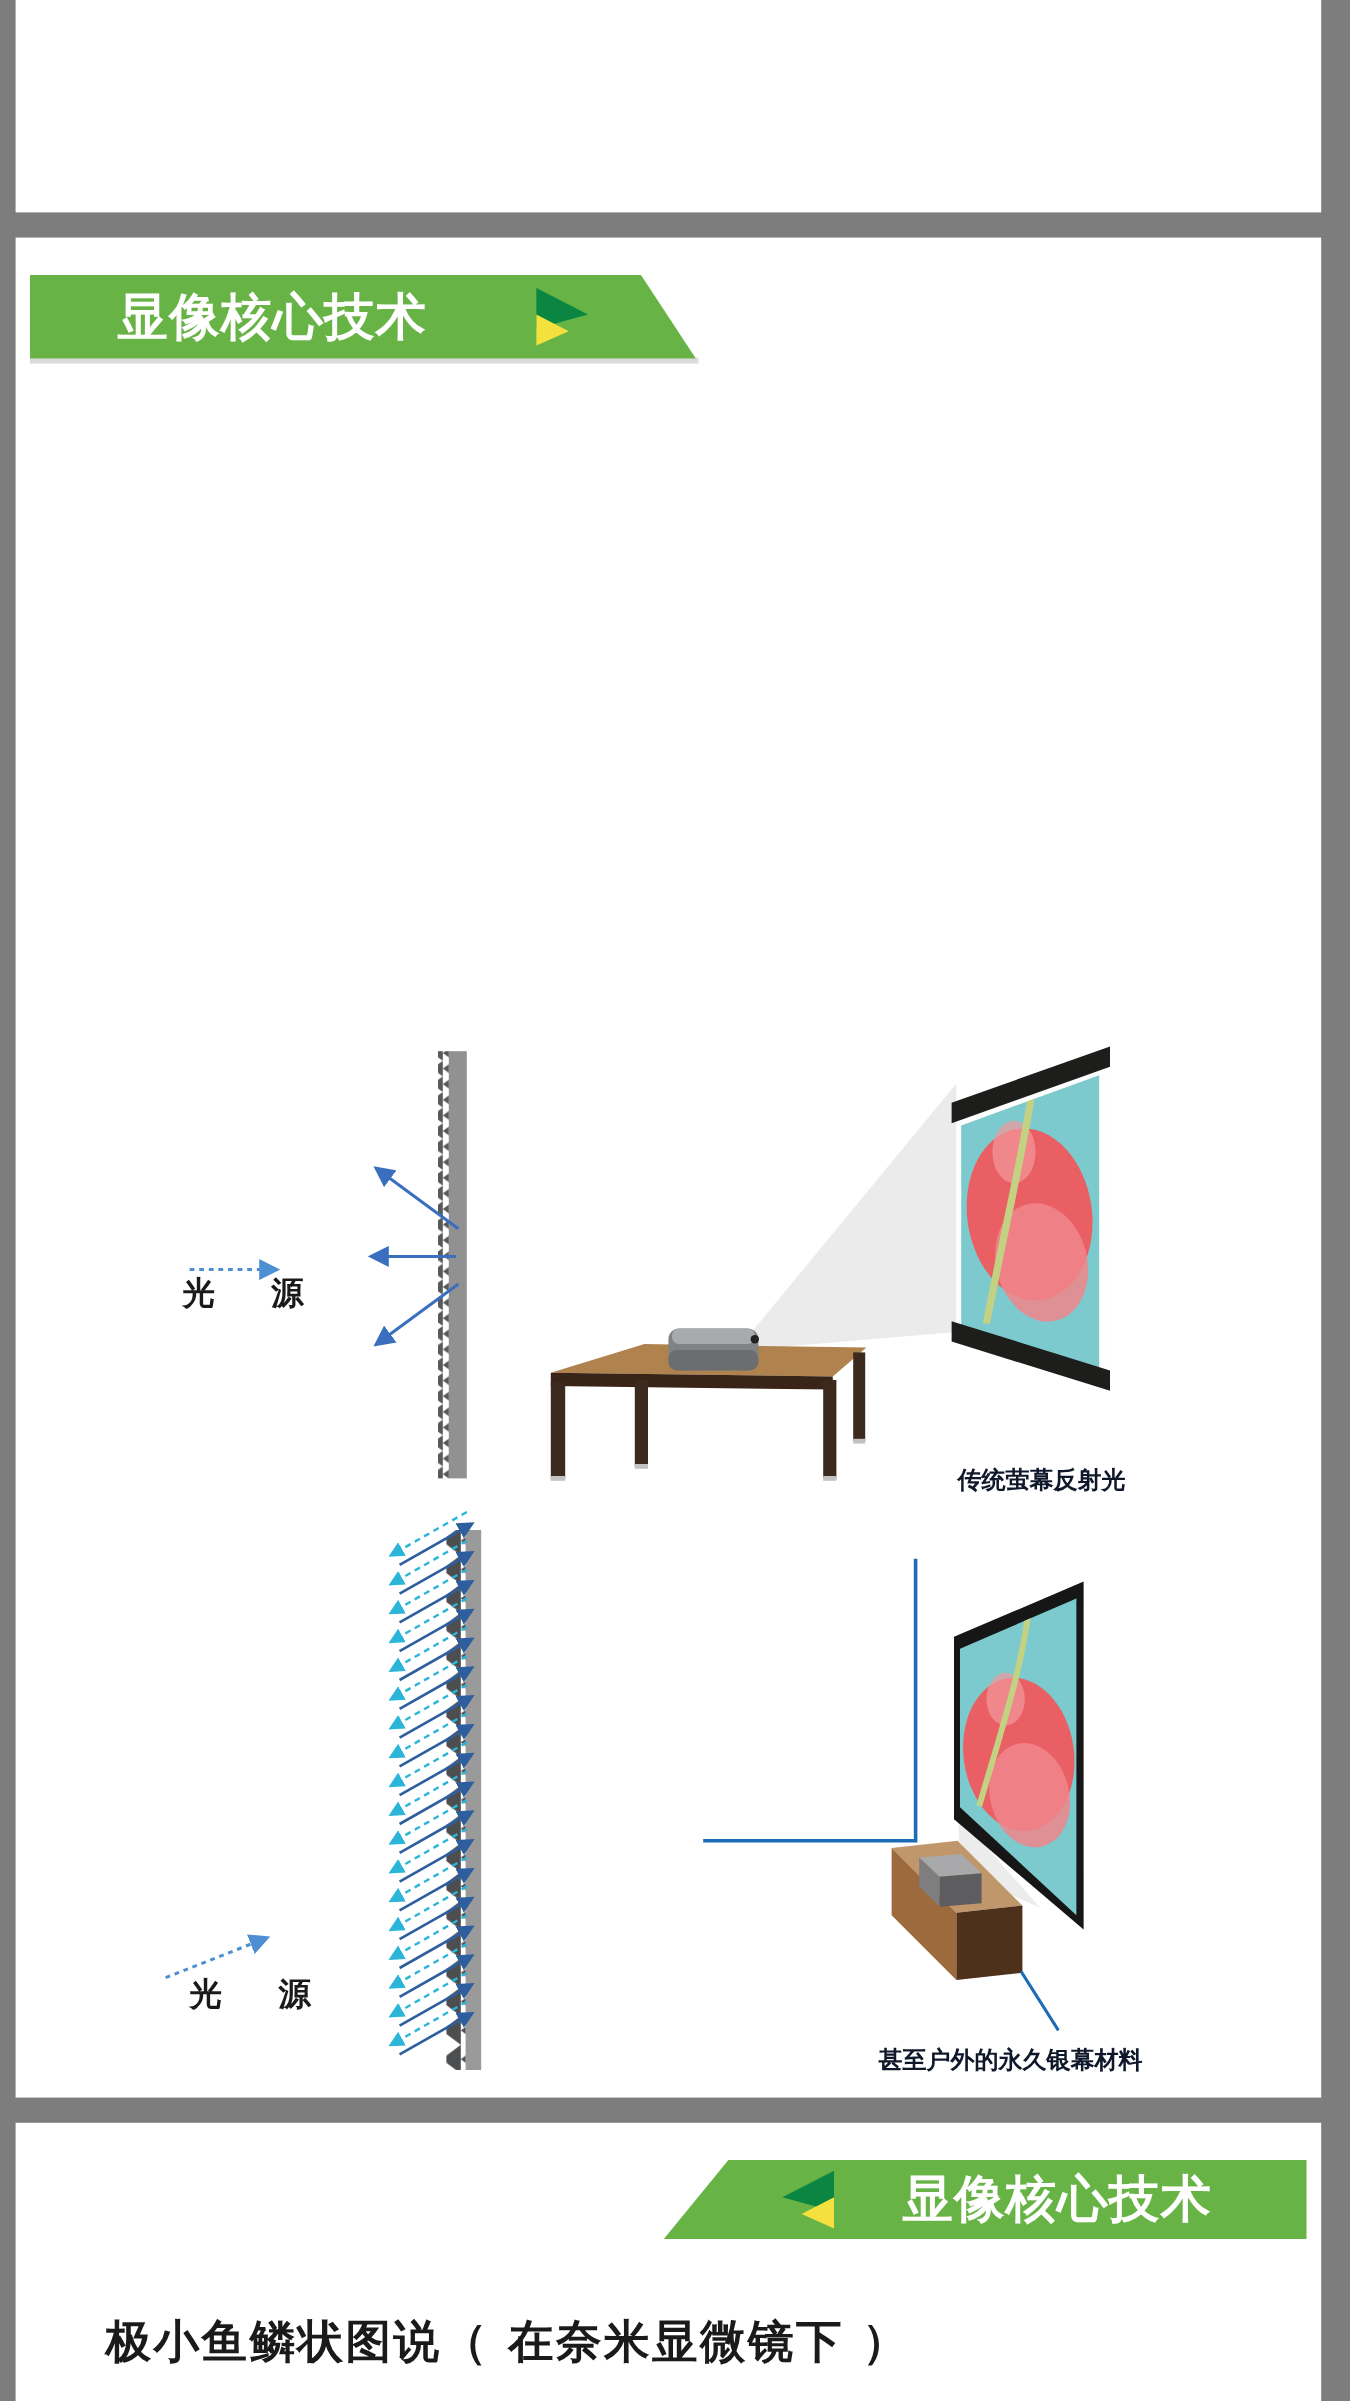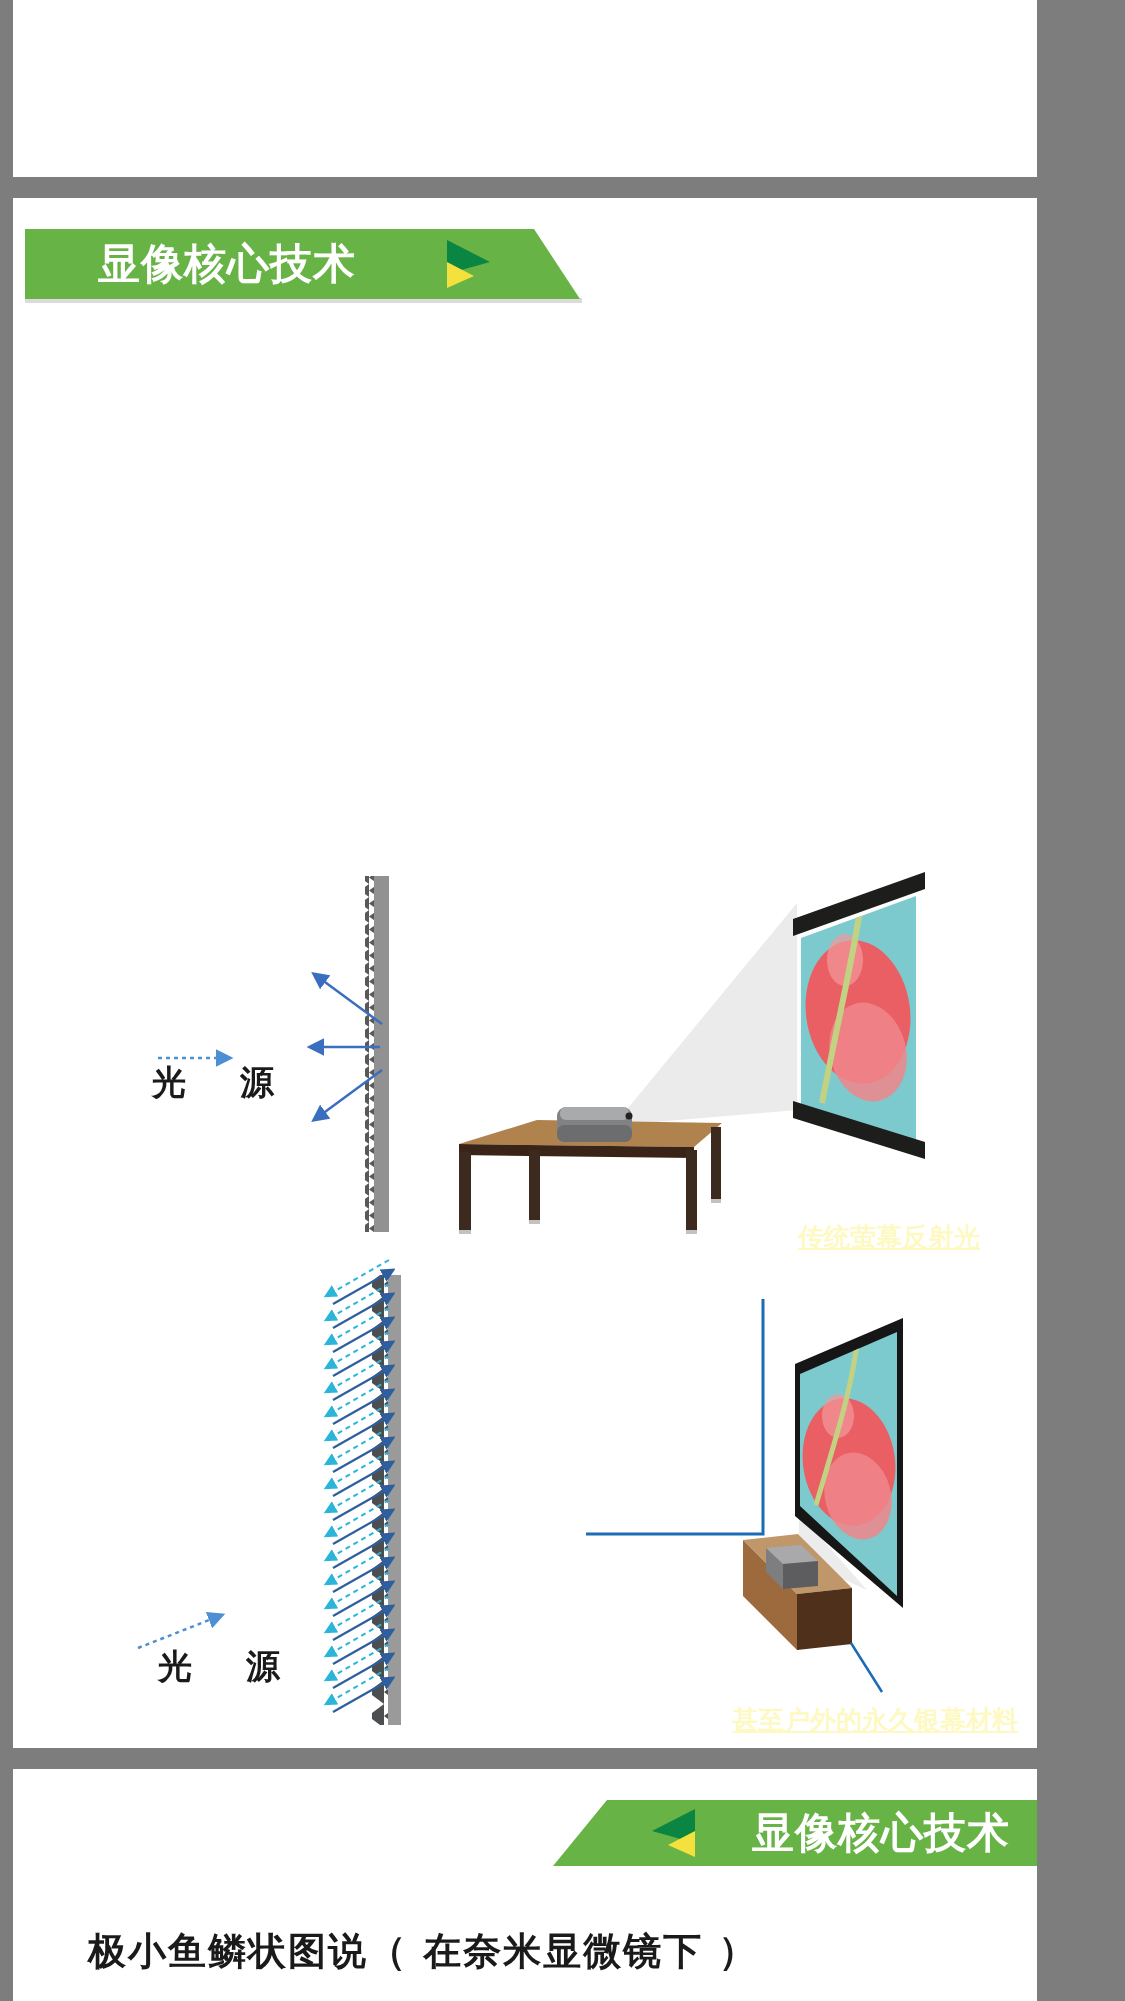--- a/index.html
+++ b/index.html
@@ -1,39 +1,39 @@
 <!DOCTYPE html>
 <html><head>
 <meta charset="utf-8">
 <style>
   html,body{margin:0;padding:0;}
   body{background:#7d7d7d;font-family:"DejaVu Sans",sans-serif;}
-  .page{position:relative;width:1037px;height:2001px;background:#7d7d7d;overflow:hidden;}
+  .page{position:relative;width:1125px;height:2001px;background:#7d7d7d;overflow:hidden;}
   .panel{position:absolute;left:13px;width:1088px;background:#ffffff;}
   .panel-top{top:0;height:177px;}
   .panel-main{top:198px;height:1550px;}
   .panel-bottom{top:1769px;height:232px;}
   .banner{position:absolute;height:70px;background:#68b345;}
   .banner1{left:25px;top:229px;width:555px;clip-path:polygon(0 0,509px 0,100% 100%,0 100%);}
   .banner2{left:553px;top:1800px;width:536px;height:66px;clip-path:polygon(54px 0,100% 0,100% 100%,0 100%);}
   .banner-title{position:absolute;top:0;color:#ffffff;font-size:42px;font-weight:600;letter-spacing:1px;white-space:nowrap;}
   .banner1 .banner-title{left:73px;line-height:70px;}
   .banner2 .banner-title{left:199px;line-height:66px;}
   .banner-shadow{position:absolute;left:25px;top:298px;width:557px;height:5px;background:#cfcfcf;opacity:.75;}
   .banner-arrow{position:absolute;top:7px;width:56px;height:56px;}
   .banner1 .banner-arrow{left:415px;}
   .banner2 .banner-arrow{left:93px;top:5px;}
   .body-text{position:absolute;left:115px;top:336px;width:900px;color:#141414;}
   .body-text p{margin:0;font-size:40px;line-height:55px;font-weight:700;letter-spacing:1px;text-indent:2em;text-align:justify;}
   .body-text p + p{margin-top:9px;}
   .diagram-svg{position:absolute;left:0;top:860px;}
-  .ds-label{position:absolute;color:#1a1a1a;font-size:34px;font-weight:700;white-space:nowrap;letter-spacing:10px;}
+  .ds-label{position:absolute;color:#1a1a1a;font-size:27px;font-weight:700;white-space:nowrap;letter-spacing:10px;}
   .label1{left:152px;top:1060px;}
   .label2{left:158px;top:1644px;}
-  .ds-caption{position:absolute;color:#fef9c3;font-size:26px;font-weight:700;white-space:nowrap;text-decoration:underline;}
+  .ds-caption{position:absolute;color:#0f172a;font-size:20px;font-weight:700;white-space:nowrap;}
   .caption1{left:798px;top:1220px;}
   .caption2{left:732px;top:1703px;}
   .footer-note{position:absolute;left:88px;top:1926px;color:#1a1a1a;font-size:38px;font-weight:600;letter-spacing:2px;white-space:nowrap;}
 </style>
 </head>
 <body>
 
 <div class="page">
 
   <div class="panel panel-top"></div>

